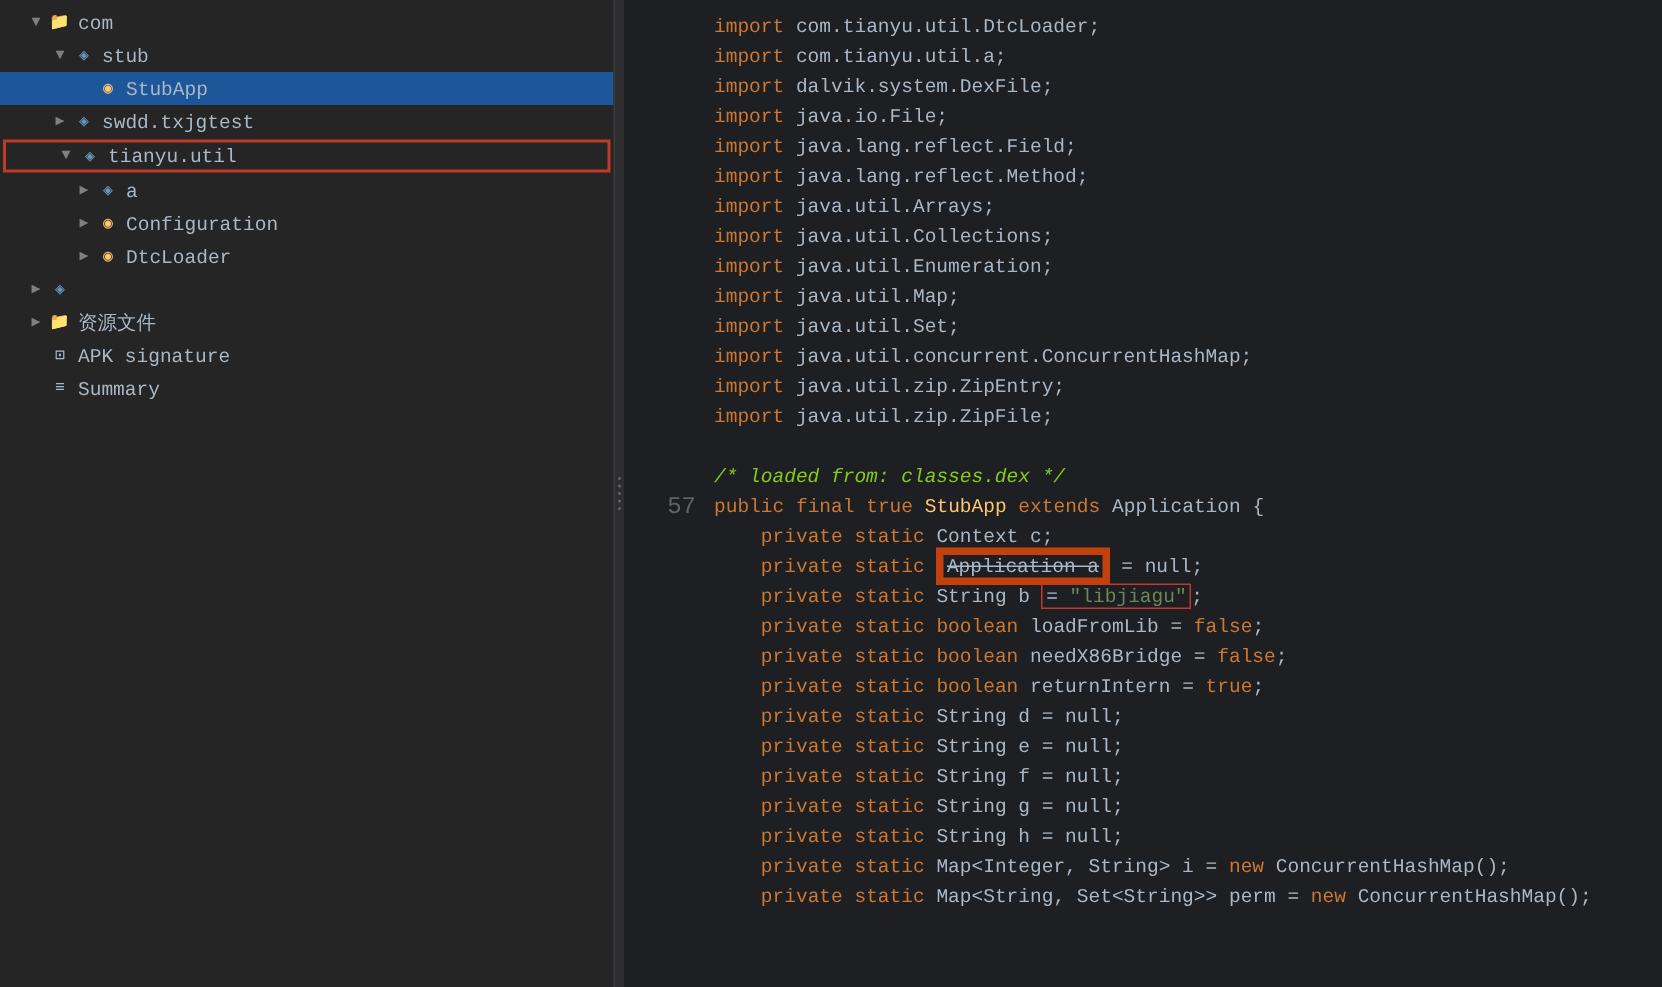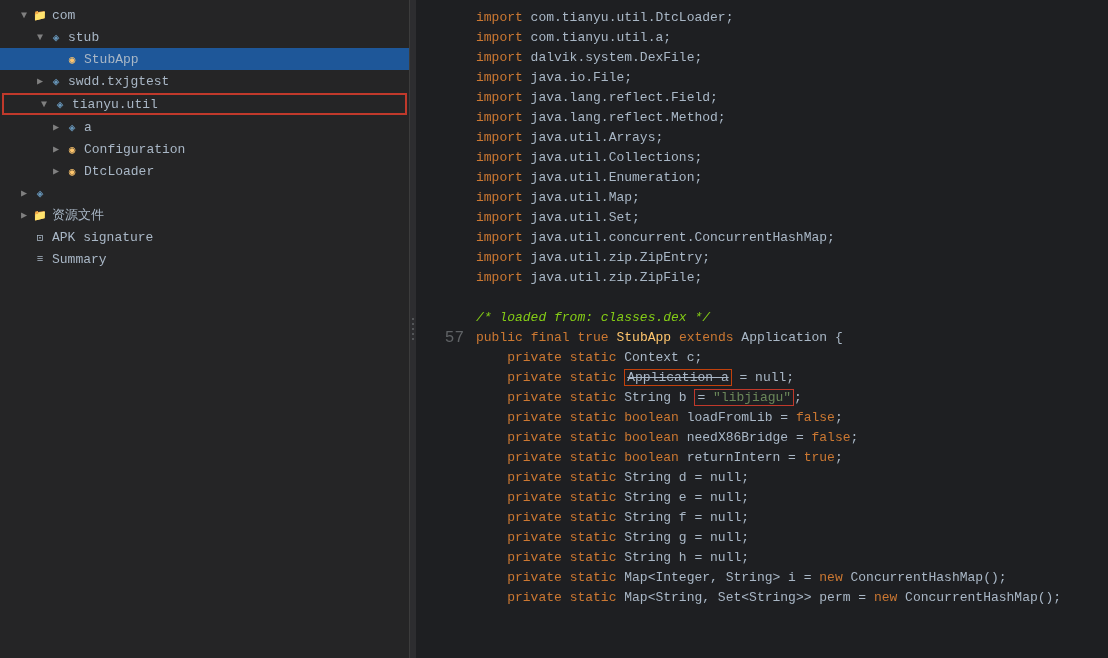--- a/index.html
+++ b/index.html
@@ -316,21 +316,21 @@
       <span class="line-content"><span class="kw">public</span> <span class="kw">final</span> <span class="kw">true</span> <span class="cls">StubApp</span> <span class="kw">extends</span> <span class="app-word">Application</span> {</span>
     </div>
 
     <div class="code-line">
       <span class="line-num"></span>
       <span class="line-content">    <span class="kw">private</span> <span class="kw">static</span> Context c;</span>
     </div>
 
     <div class="code-line">
       <span class="line-num"></span>
-      <span class="line-content">    <span class="kw">private</span> <span class="kw">static</span> <span style="text-decoration:line-through; border: 1px solid #c2410c; padding: 0 2px;">Application a</span> = null;</span>
+      <span class="line-content">    <span class="kw">private</span> <span class="kw">static</span> <span style="text-decoration:line-through; border: 5px solid #c2410c; padding: 0 2px;">Application a</span> = null;</span>
     </div>
 
     <div class="code-line">
       <span class="line-num"></span>
       <span class="line-content">    <span class="kw">private</span> <span class="kw">static</span> String b <span style="border: 1px solid #c0392b; padding: 0 2px;">= <span class="str">"libjiagu"</span></span>;</span>
     </div>
 
     <div class="code-line">
       <span class="line-num"></span>
       <span class="line-content">    <span class="kw">private</span> <span class="kw">static</span> <span class="kw">boolean</span> loadFromLib = <span class="kw">false</span>;</span>

